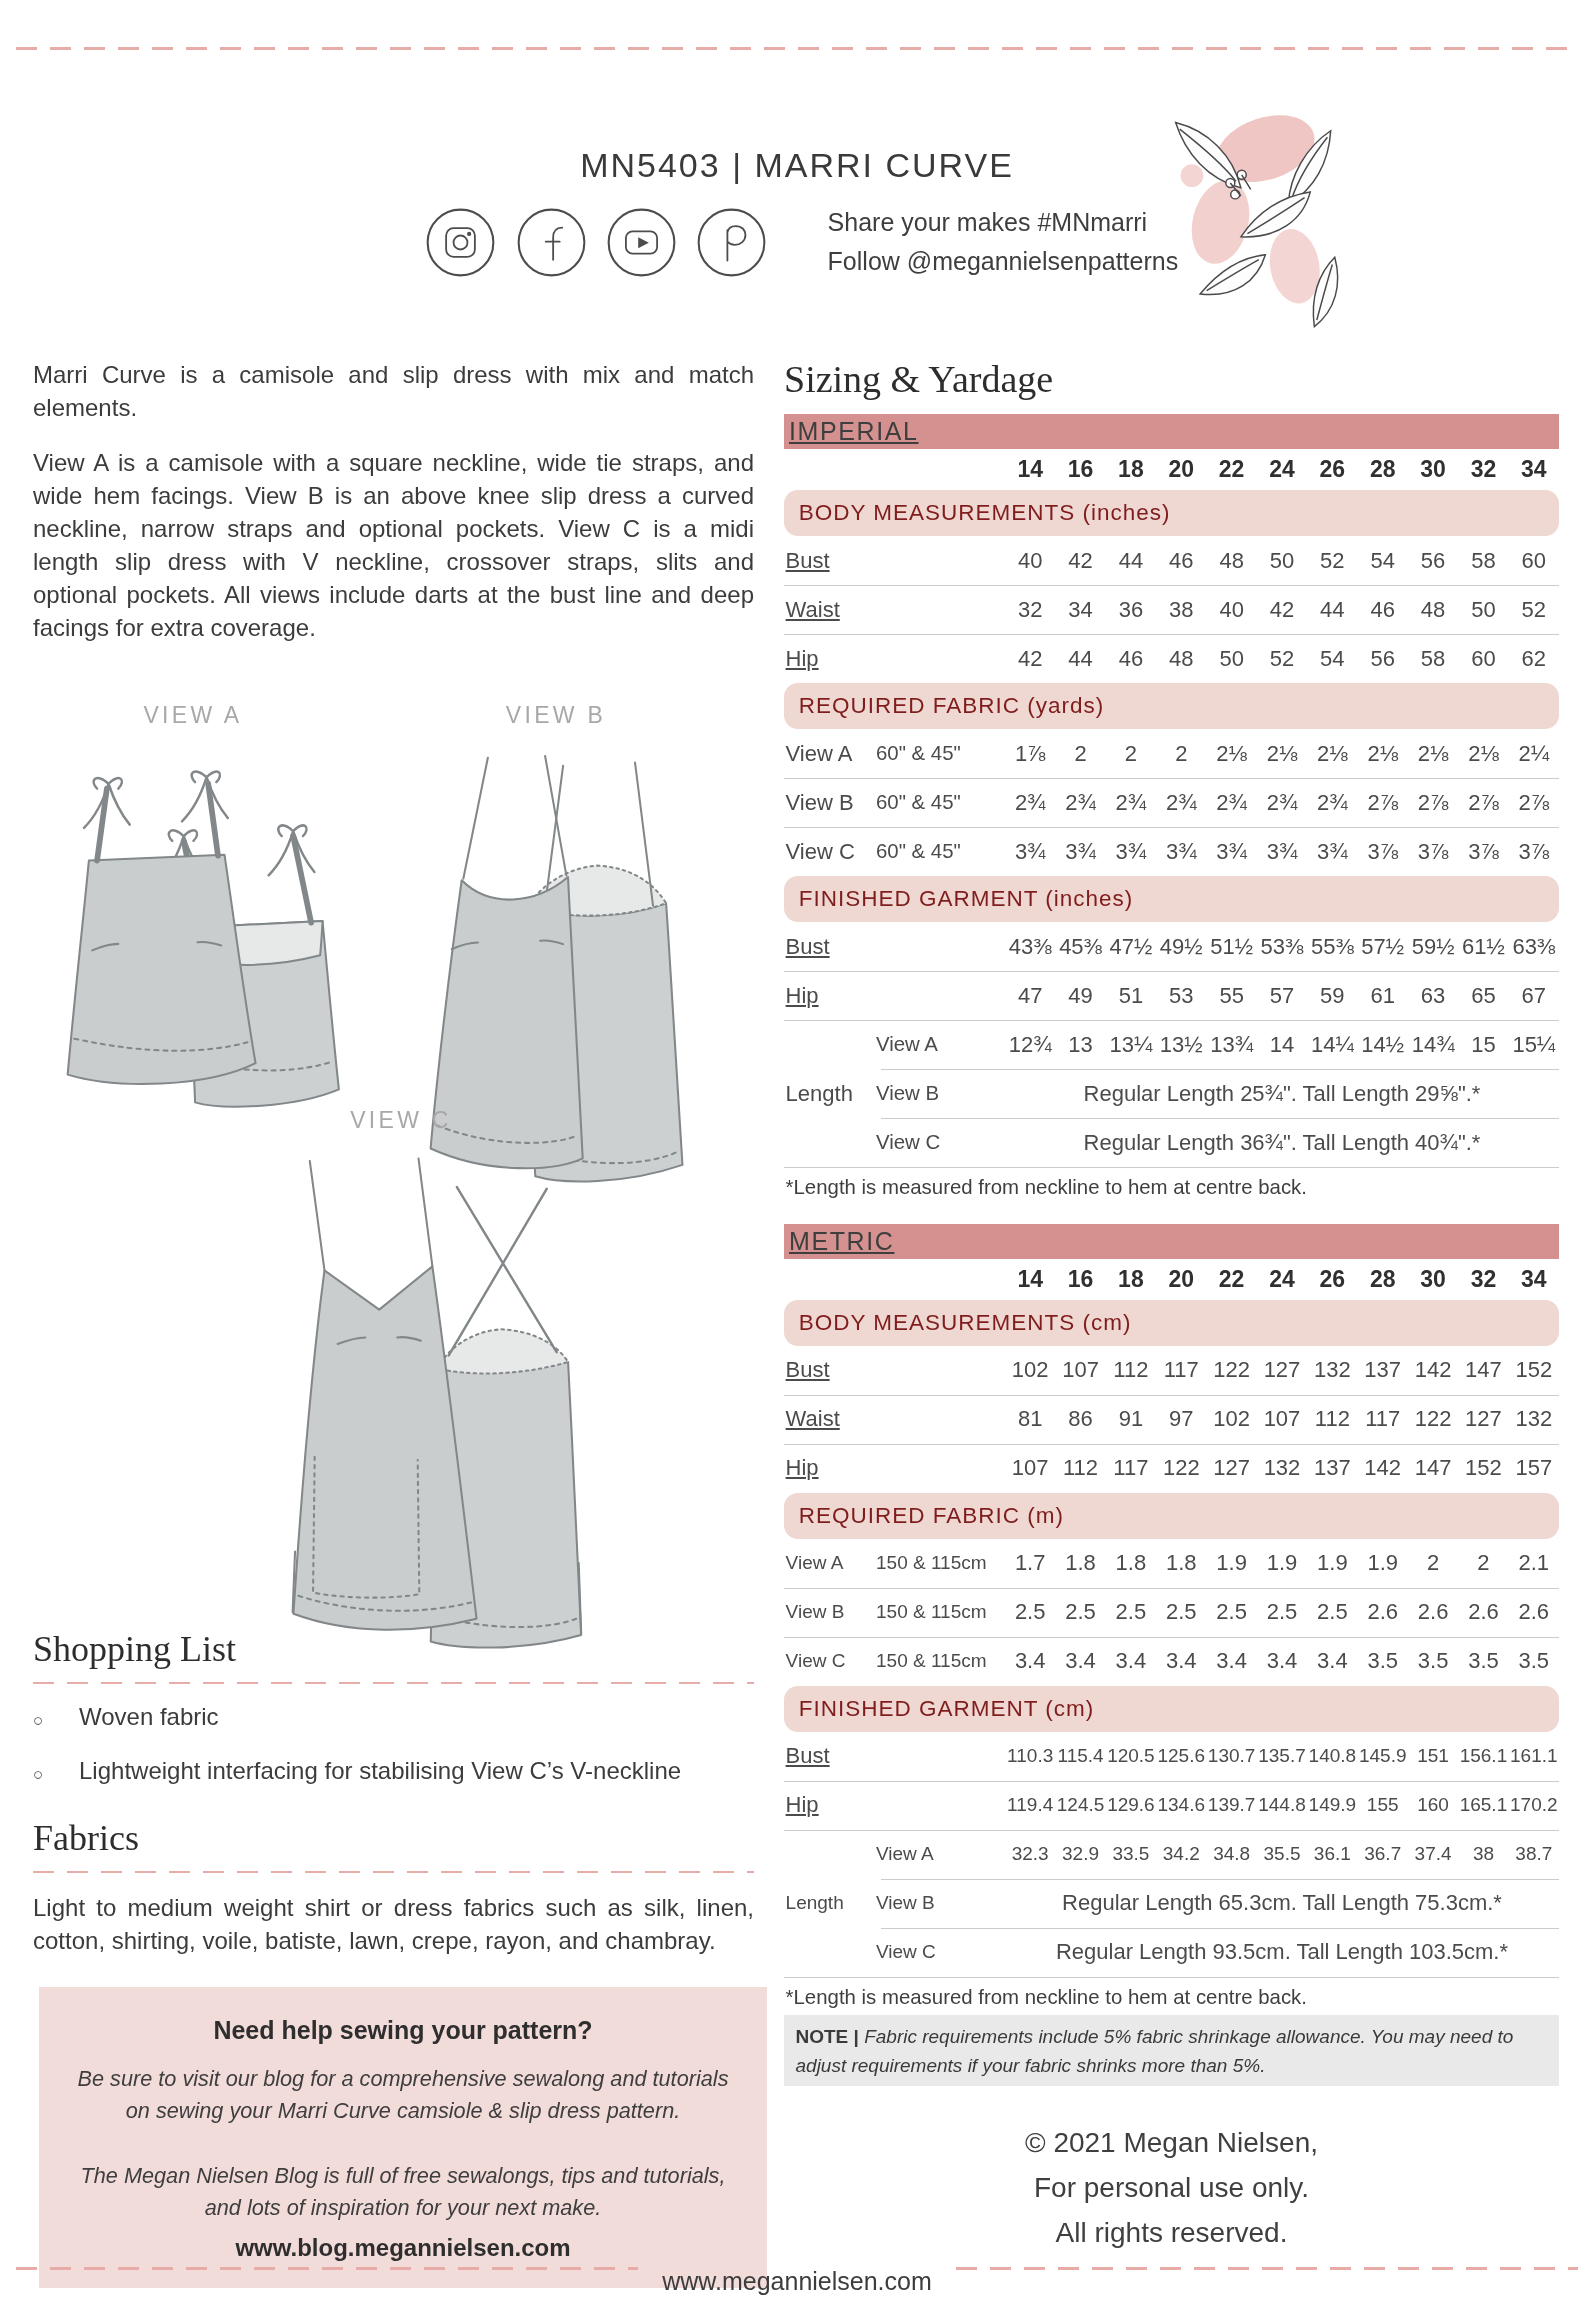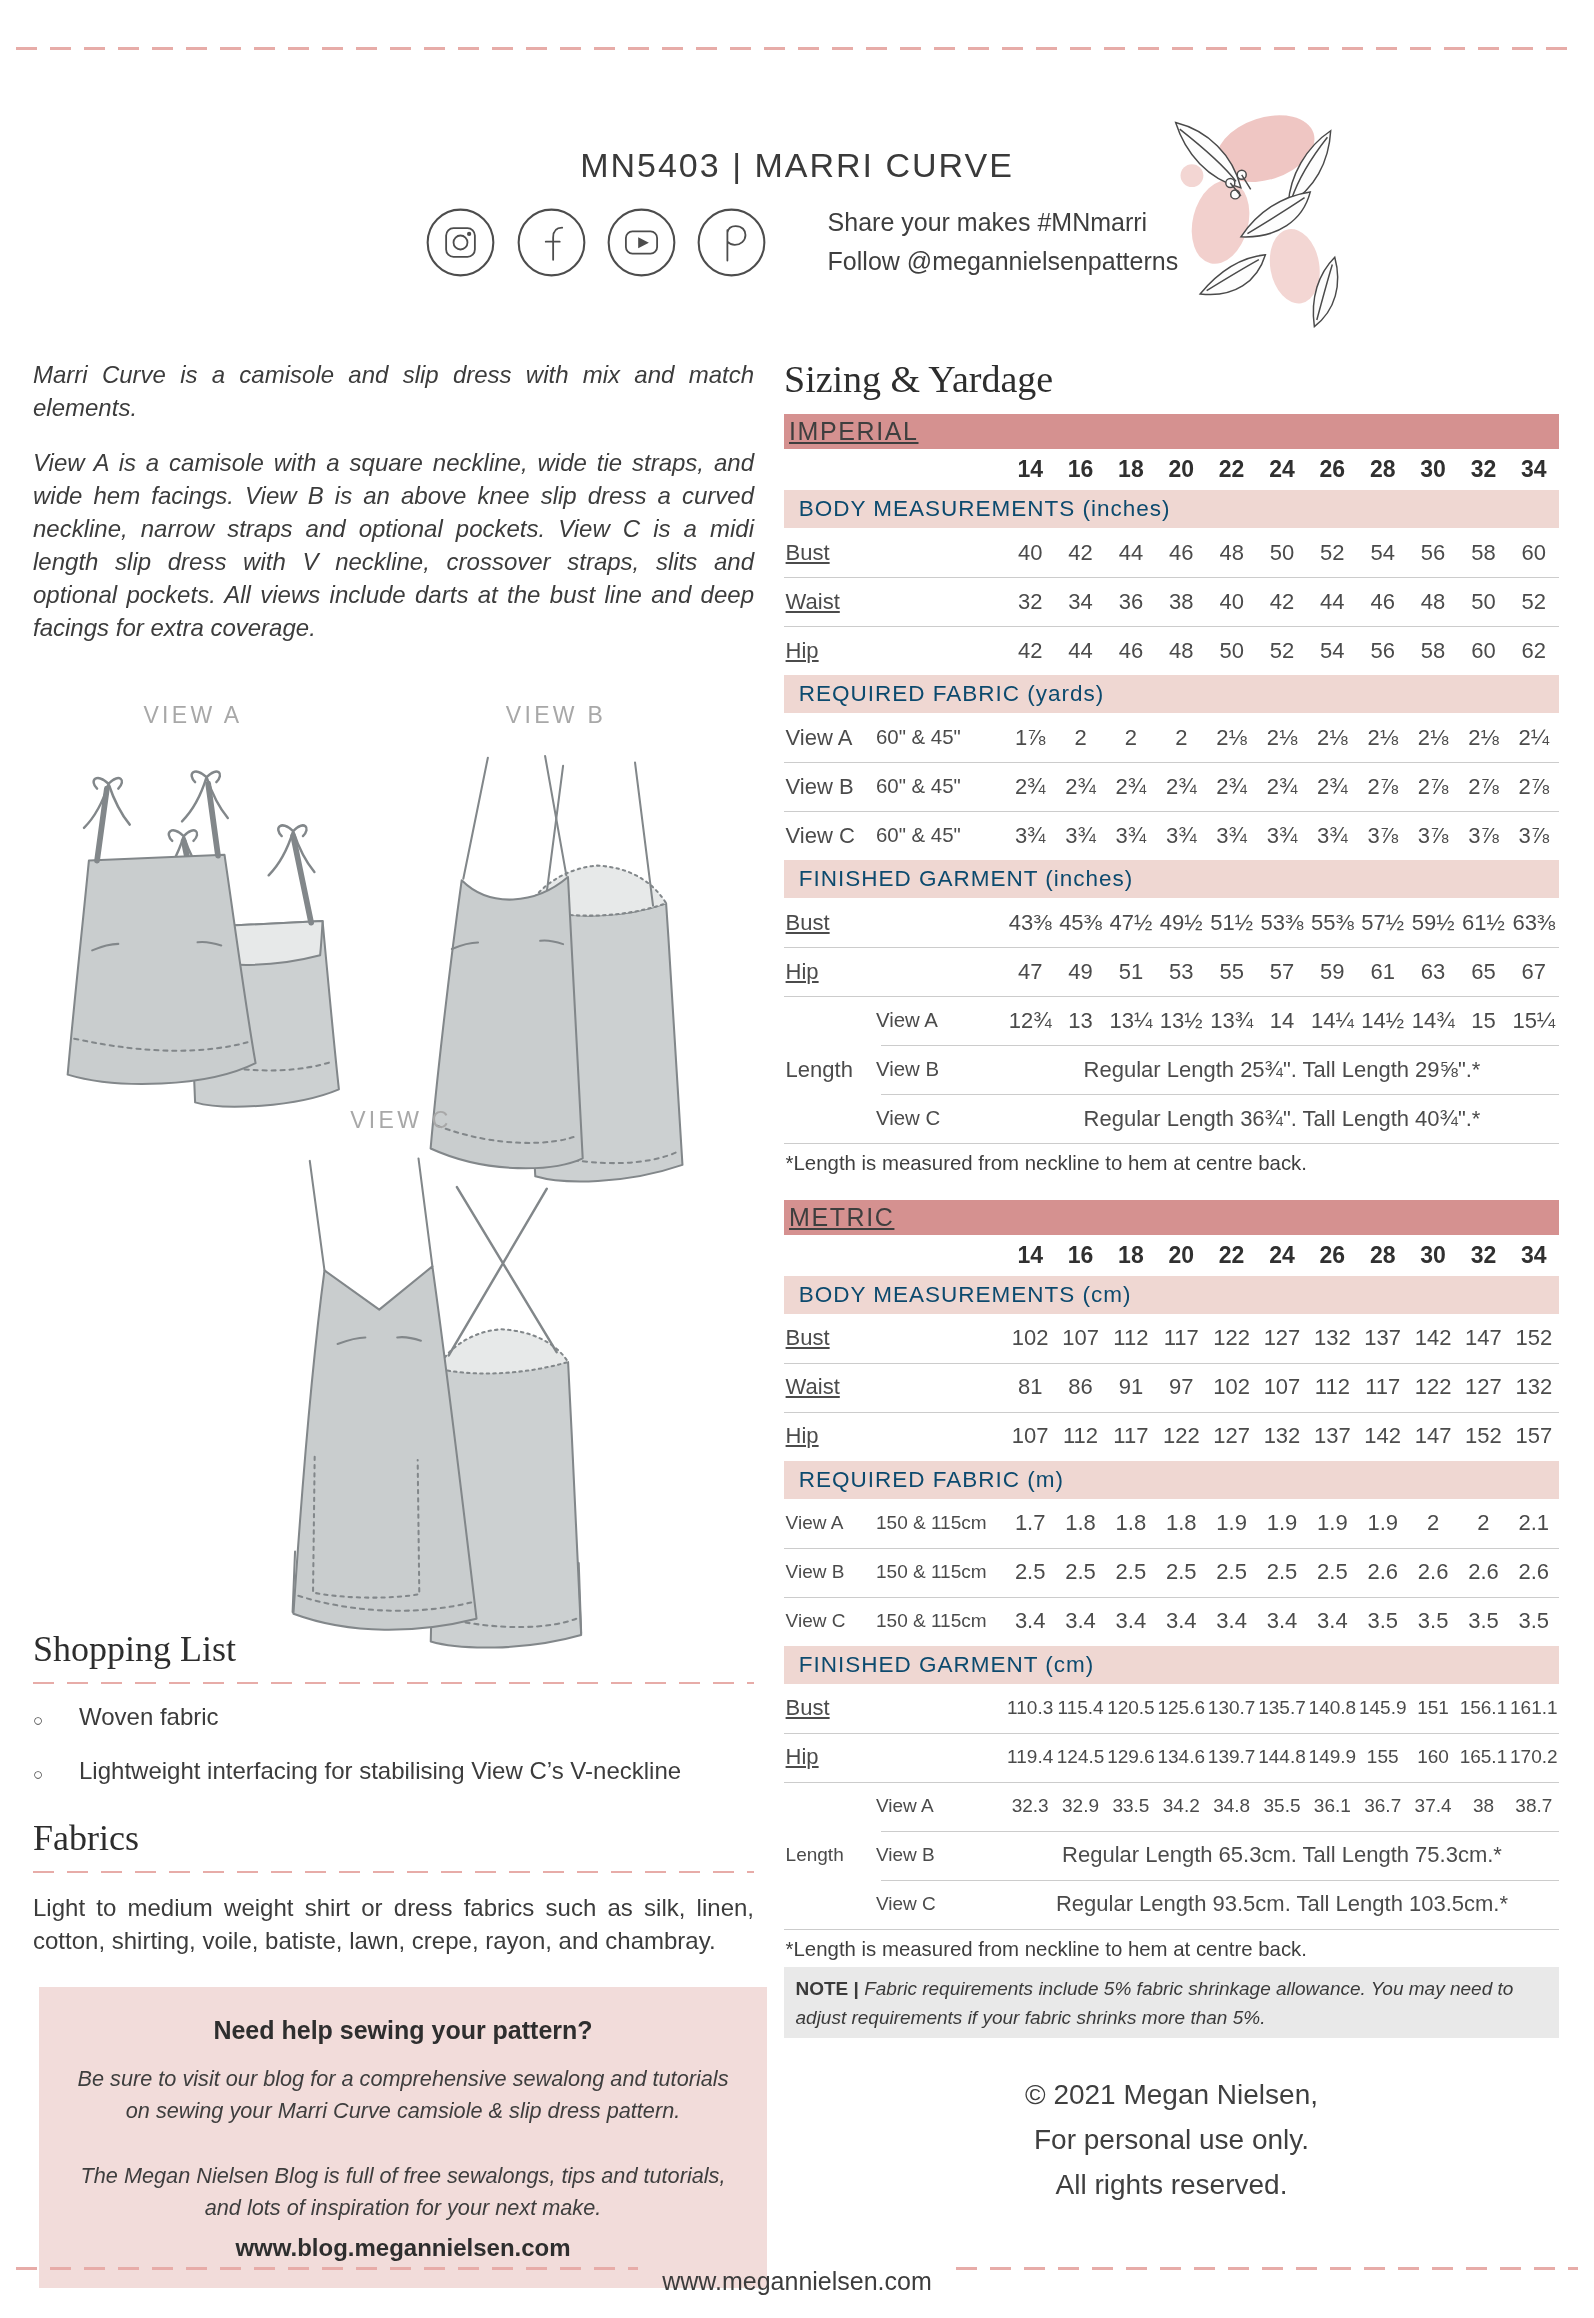--- a/index.html
+++ b/index.html
@@ -14,21 +14,21 @@
   #top-dash{position:absolute;top:47px;left:16.4px;right:16.4px;}
   
   #page-title{position:absolute;top:146px;left:0;width:100%;text-align:center;
       font-size:34px;letter-spacing:2px;color:#3a3a3a;font-weight:400;}
   #social-row{position:absolute;top:203px;left:0;width:100%;display:flex;justify-content:center;align-items:center;}
   .icn{width:69px;height:69px;margin:0 10.6px;display:block;}
   #share-text{margin-left:51px;font-size:25px;line-height:39px;color:#3e3e3e;}
   #botanical{position:absolute;left:1143px;top:98px;}
   
   #intro{position:absolute;left:33px;top:358px;width:721px;}
-  #intro p{margin:0 0 22px 0;font-size:24px;line-height:33px;text-align:justify;color:var(--ink);font-style:italic;}
+  #intro p{margin:0 0 22px 0;font-size:24px;line-height:33px;text-align:justify;color:var(--ink);}
   .view-label{position:absolute;font-size:23px;letter-spacing:3.3px;color:var(--graylabel);width:180px;text-align:center;}
   #view-ab{position:absolute;left:33px;top:702px;width:721px;height:458px;}
   #view-c-block{position:absolute;left:33px;top:1104px;width:721px;height:556px;}
   .lcol-head{font-family:"Liberation Serif",serif;font-weight:400;font-size:36px;color:#2d2d2d;margin:0;}
   #shopping{position:absolute;left:33px;top:1628px;width:721px;}
   #fabrics{position:absolute;left:33px;top:1817px;width:721px;}
   .head-rule{margin-top:11.5px;height:2.5px;background:repeating-linear-gradient(90deg,var(--dash) 0 21px,transparent 21px 34px);}
   .shop-item{display:grid;grid-template-columns:46px 1fr;margin-top:16.4px;font-size:24px;line-height:33px;text-align:justify;}
   .shop-bullet{font-size:17px;color:#4a4a4a;padding-top:4.1px;}
   #fabrics p{margin:18px 0 18px 0;font-size:24px;line-height:33px;text-align:justify;}
@@ -36,22 +36,22 @@
       background:var(--boxpink);padding:29.4px 36px 26px;text-align:center;}
   #helpbox .hb-title{font-size:25px;font-weight:700;color:#2e2e2e;margin:0 0 18px 0;}
   #helpbox p{font-style:italic;font-size:21.7px;line-height:32px;color:#3e3e3e;margin:0;}
   #helpbox .hb-p2{margin-top:33px;}
   #helpbox .hb-url{font-style:normal;font-weight:700;font-size:24px;margin-top:9.8px;color:#2e2e2e;}
   
   #right-col{position:absolute;left:784px;top:357px;width:775px;}
   #sizing-head{font-family:"Liberation Serif",serif;font-weight:400;font-size:38px;color:#2d2d2d;margin:0 0 13px 0;}
   .tbl-bar{height:35px;background:var(--rose);display:flex;align-items:center;padding-left:5px;
       font-size:25px;letter-spacing:1.6px;color:#3e3e3e;text-decoration:underline;}
-  .sec-bar{height:38px;background:var(--rose-light);display:flex;align-items:center;padding-left:14.7px;
-      font-size:22.5px;letter-spacing:1px;color:#0c4a6e;box-sizing:border-box;}
+  .sec-bar{height:46px;background:var(--rose-light);display:flex;align-items:center;padding-left:14.7px;
+      font-size:22.5px;letter-spacing:1px;color:#7f1d1d;box-sizing:border-box;border-radius:14px;}
   .t-row{display:grid;grid-template-columns:92px 129px repeat(11,1fr);align-items:center;
       height:49px;font-size:22px;color:var(--soft);position:relative;}
   .sizes-row{height:41px;}
   .sizes-row .c-val{font-weight:700;color:#303030;font-size:23px;}
   .c-val{text-align:center;}
   .c-lbl{padding-left:1.6px;}
   .span2{grid-column:1/3;text-decoration:underline;}
   .c-span{grid-column:3/-1;text-align:center;}
   .div-full::before,.div-ind::before{content:"";position:absolute;top:0;right:0;border-top:1.6px solid var(--line);}
   .div-full::before{left:0;}

